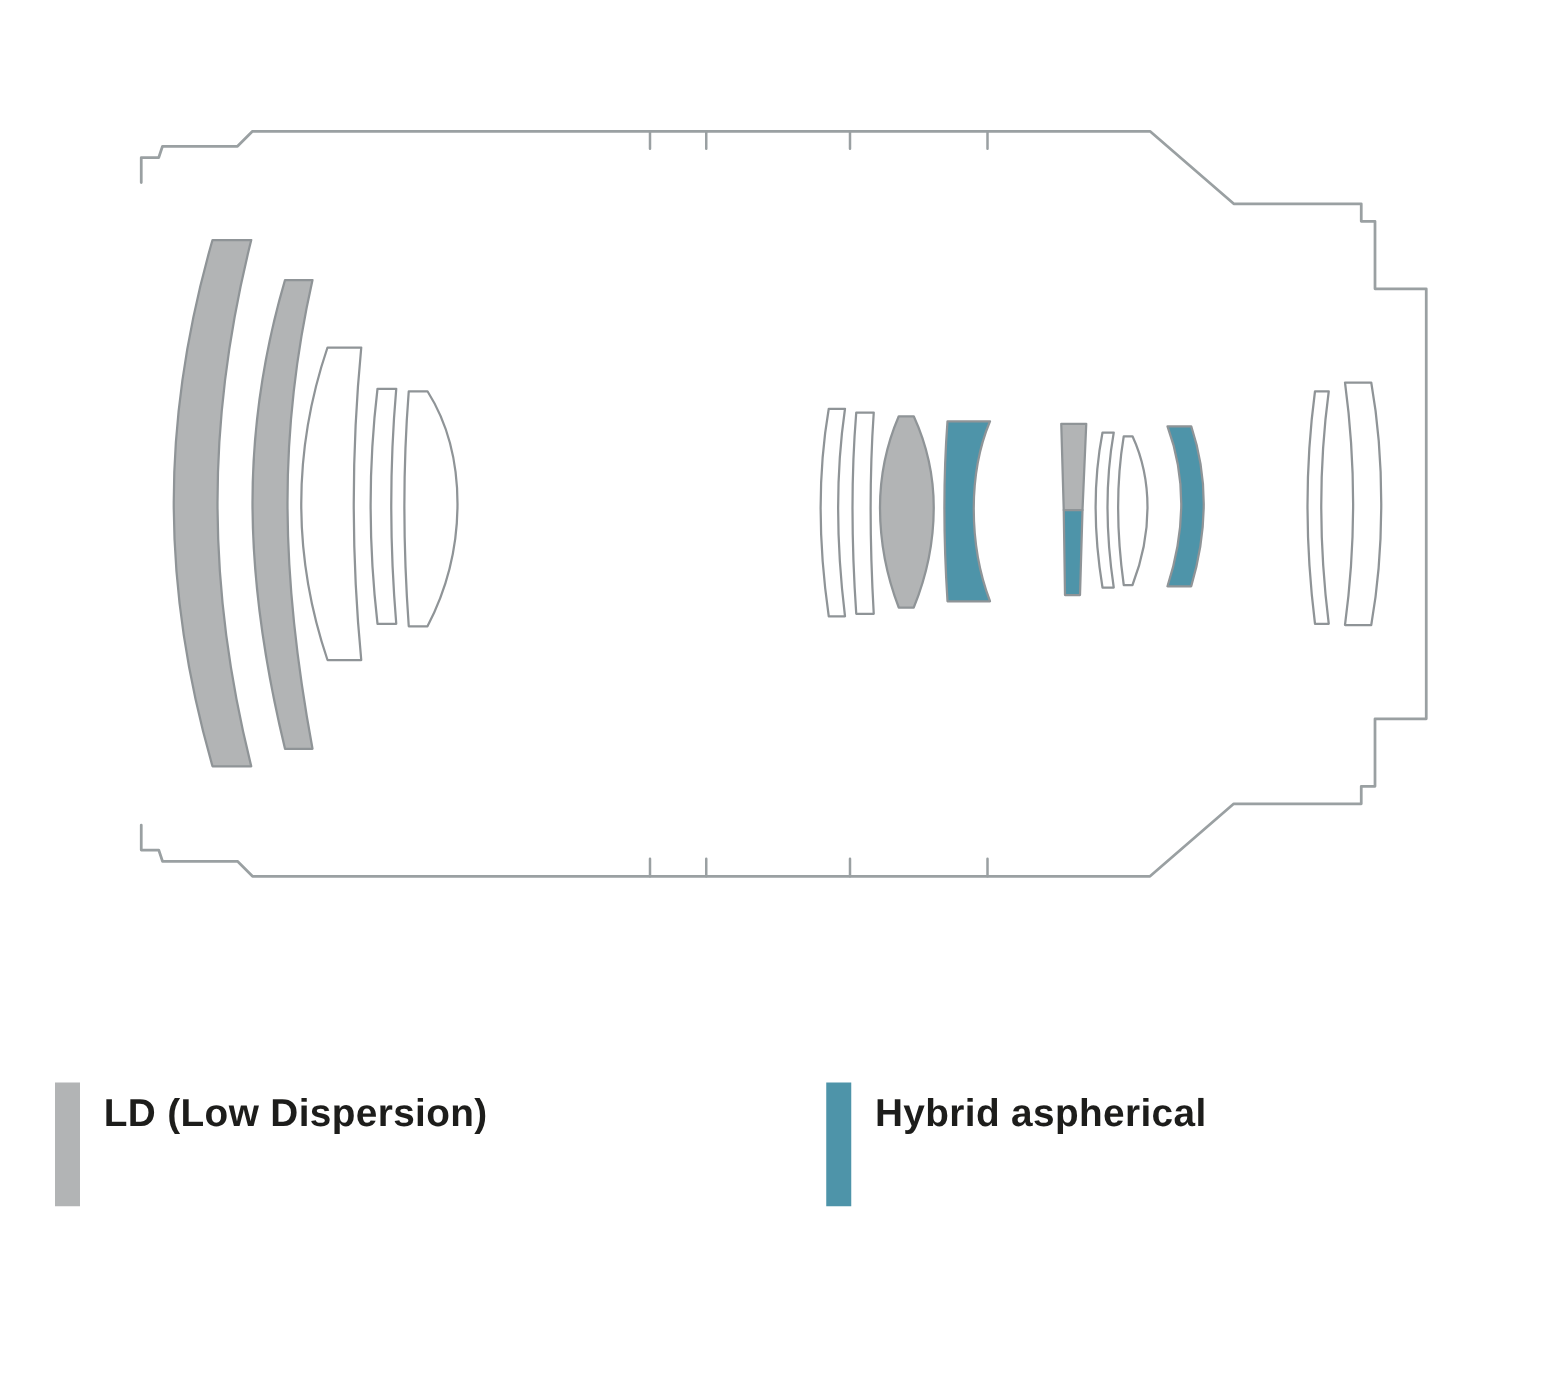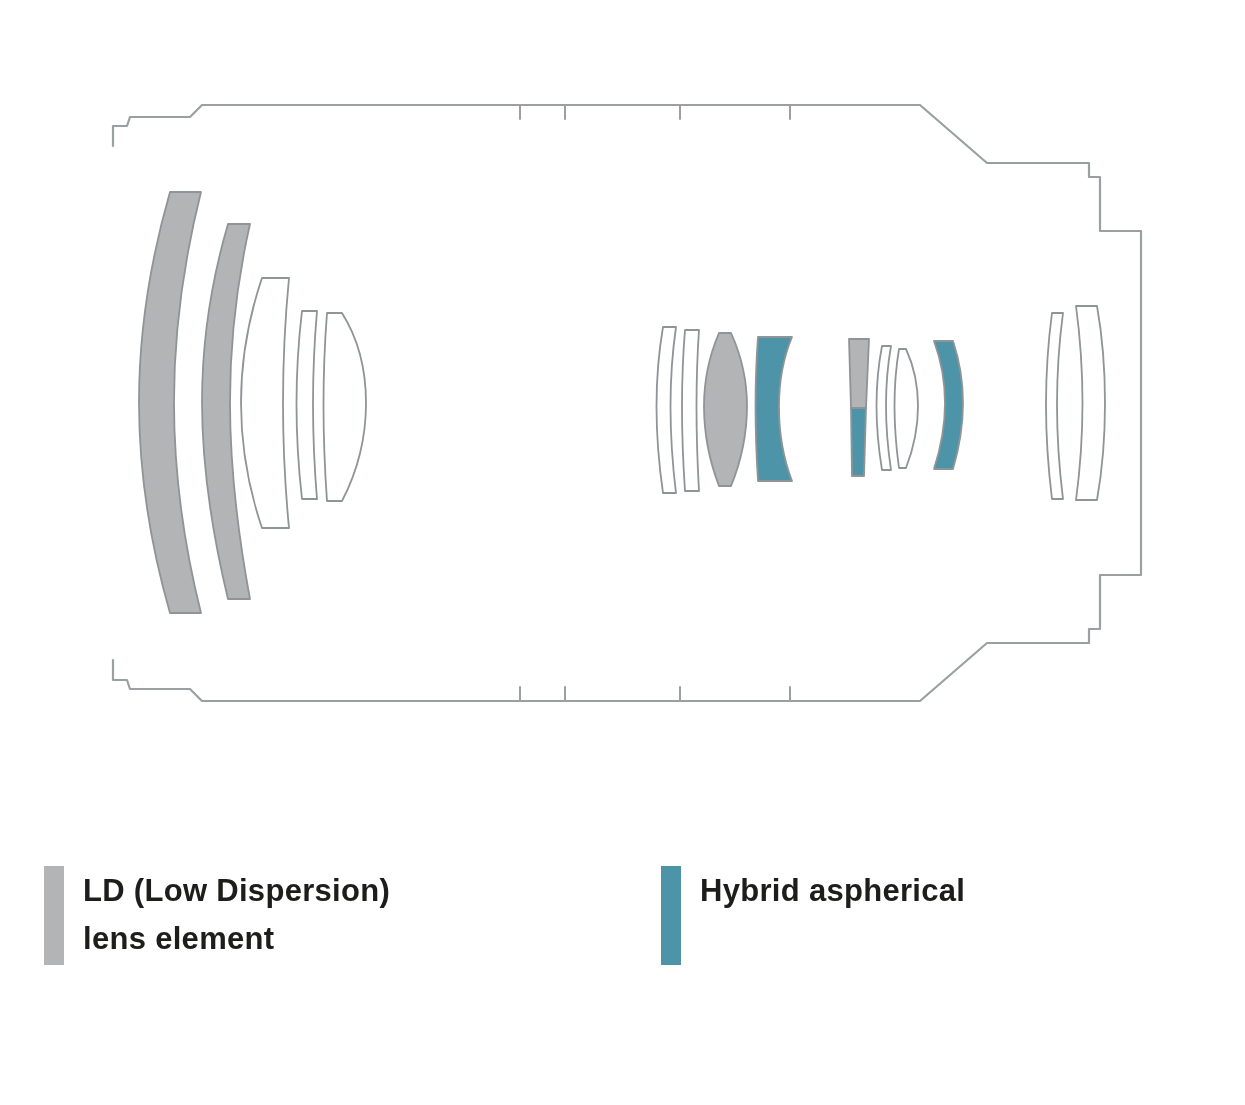--- a/index.html
+++ b/index.html
@@ -70,21 +70,20 @@
     <path class="el glass" d="M 1052 313 Q 1040 403 1052 499 L 1063 499 Q 1051 403 1063 313 Z"></path>
     <path class="el glass" d="M 1076 306 Q 1089 403 1076 500 L 1097 500 Q 1105 455 1105 403 Q 1105 351 1097 306 Z"></path>
   </svg>
 
   <div class="legend">
 
     <div class="legend-item ld-item">
       <div class="swatch swatch-ld"></div>
       <div class="legend-text">
         <div>LD (Low Dispersion)</div>
-        <div>lens element</div>
       </div>
     </div>
 
     <div class="legend-item asph-item">
       <div class="swatch swatch-asph"></div>
       <div class="legend-text">
         <div>Hybrid aspherical</div>
       </div>
     </div>
 

